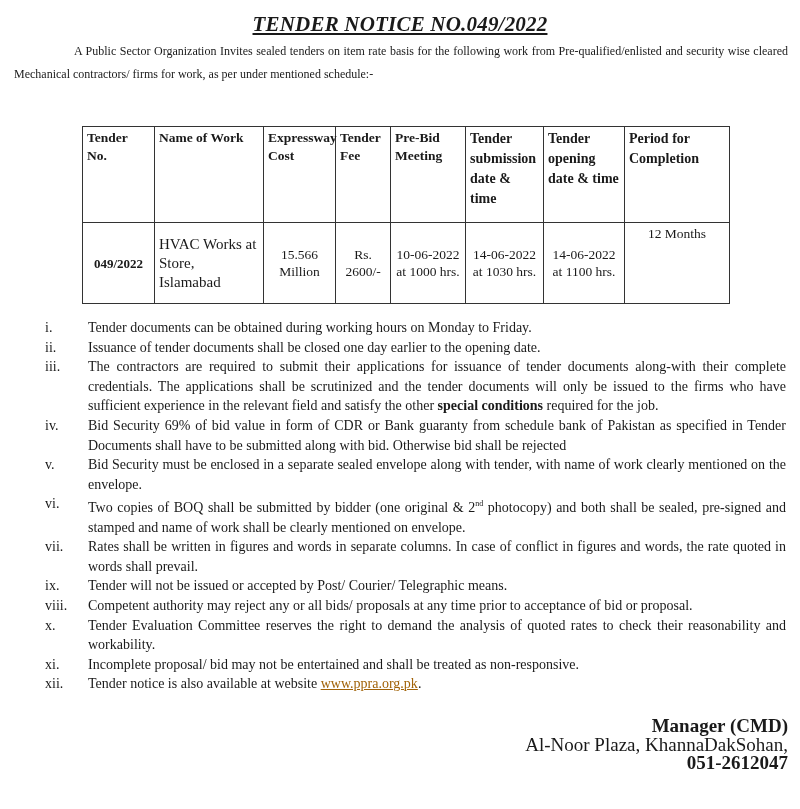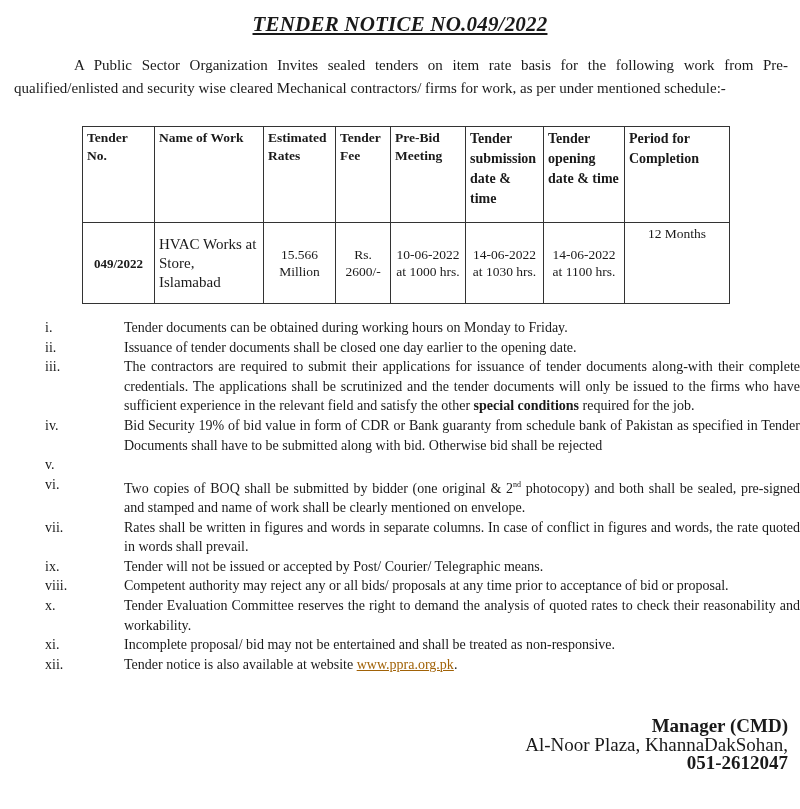--- a/index.html
+++ b/index.html
@@ -6,22 +6,22 @@
     body {
       width: 800px; height: 809px; position: relative; overflow: hidden;
       font-family: "Liberation Serif", serif; color: #1a1a1a;
     }
     .title {
       position: absolute; left: 0; right: 0; top: 12px; text-align: center;
       font-size: 21px; font-weight: bold; font-style: italic; text-decoration: underline;
       letter-spacing: 0.2px;
     }
     .intro {
-      position: absolute; left: 14px; width: 774px; top: 54px;
-      font-size: 15px; line-height: 23px; text-align: justify; text-indent: 60px;
+      position: absolute; left: 14px; width: 774px; top: 40px;
+      font-size: 12px; line-height: 23px; text-align: justify; text-indent: 60px;
     }
     table.sched {
       position: absolute; left: 82px; top: 126px; width: 647px;
       border-collapse: collapse; table-layout: fixed;
     }
     table.sched td, table.sched th {
       border: 1.5px solid #333; vertical-align: top; padding: 2px 4px;
     }
     table.sched th {
       height: 91px; font-weight: bold; font-size: 13.5px; line-height: 18px; text-align: left;
@@ -29,21 +29,21 @@
     table.sched th.big { font-size: 14px; line-height: 20px; }
     table.sched td {
       height: 76px; vertical-align: middle; font-size: 13.5px; line-height: 17px; text-align: center;
     }
     table.sched td.name { text-align: left; font-size: 15px; line-height: 19px; }
     table.sched td.top { vertical-align: top; }
     table.sched td.tno { font-weight: bold; font-size: 13px; }
     .conds { position: absolute; left: 0; top: 318px; width: 800px; }
     .cond { display: flex; font-size: 14px; line-height: 19.6px; }
     .cond .num { width: 88px; padding-left: 45px; box-sizing: border-box; flex: none; }
-    .cond .txt { width: 698px; text-align: justify; margin-left: 36px; }
+    .cond .txt { width: 698px; text-align: justify; }
     .cond .txt b { font-weight: bold; }
     .cond .txt sup { font-size: 8px; }
     .cond .txt a { color: #a16207; text-decoration: underline; }
     .sig {
       position: absolute; right: 12px; top: 717px; text-align: right;
       font-size: 19px; line-height: 18.5px;
     }
     .sig .b { font-weight: bold; }
   </style>
 </head>
@@ -60,21 +60,21 @@
       <col style="width:55px">
     <col style="width:75px">
       <col style="width:78px">
       <col style="width:81px">
       <col style="width:105px">
   </colgroup>
   <thead>
     <tr>
       <th>Tender No.</th>
       <th>Name of Work</th>
-      <th>Estimated Rates</th>
+      <th>Expressway Cost</th>
       <th>Tender Fee</th>
       <th>Pre-Bid Meeting</th>
       <th class="big">Tender submission date &amp; time</th>
       <th class="big">Tender opening date &amp; time</th>
       <th class="big">Period for Completion</th>
     </tr>
   </thead>
   <tbody>
     <tr>
       <td class="tno">049/2022</td>
@@ -97,24 +97,25 @@
   <div class="cond">
     <span class="num">ii.</span>
     <span class="txt">Issuance of tender documents shall be closed one day earlier to the opening date.</span>
   </div>
   <div class="cond">
     <span class="num">iii.</span>
     <span class="txt"><span>The contractors are required to submit their applications for issuance of tender documents along-with their complete credentials. The applications shall be scrutinized and the tender documents will only be issued to the firms who have sufficient experience in the relevant field and satisfy the other </span><b>special conditions</b><span> required for the job.</span></span>
   </div>
   <div class="cond">
     <span class="num">iv.</span>
-    <span class="txt">Bid Security 19% of bid value in form of CDR or Bank guaranty from schedule bank of Pakistan as specified in Tender Documents shall have to be submitted along with bid. Otherwise bid shall be rejected</span>
+    <span class="txt">Bid Security 69% of bid value in form of CDR or Bank guaranty from schedule bank of Pakistan as specified in Tender Documents shall have to be submitted along with bid. Otherwise bid shall be rejected</span>
   </div>
   <div class="cond">
     <span class="num">v.</span>
+    <span class="txt">Bid Security must be enclosed in a separate sealed envelope along with tender, with name of work clearly mentioned on the envelope.</span>
   </div>
   <div class="cond">
     <span class="num">vi.</span>
     <span class="txt"><span>Two copies of BOQ shall be submitted by bidder (one original &amp; 2</span><sup>nd</sup><span> photocopy) and both shall be sealed, pre-signed and stamped and name of work shall be clearly mentioned on envelope.</span></span>
   </div>
   <div class="cond">
     <span class="num">vii.</span>
     <span class="txt">Rates shall be written in figures and words in separate columns. In case of conflict in figures and words, the rate quoted in words shall prevail.</span>
   </div>
   <div class="cond">

